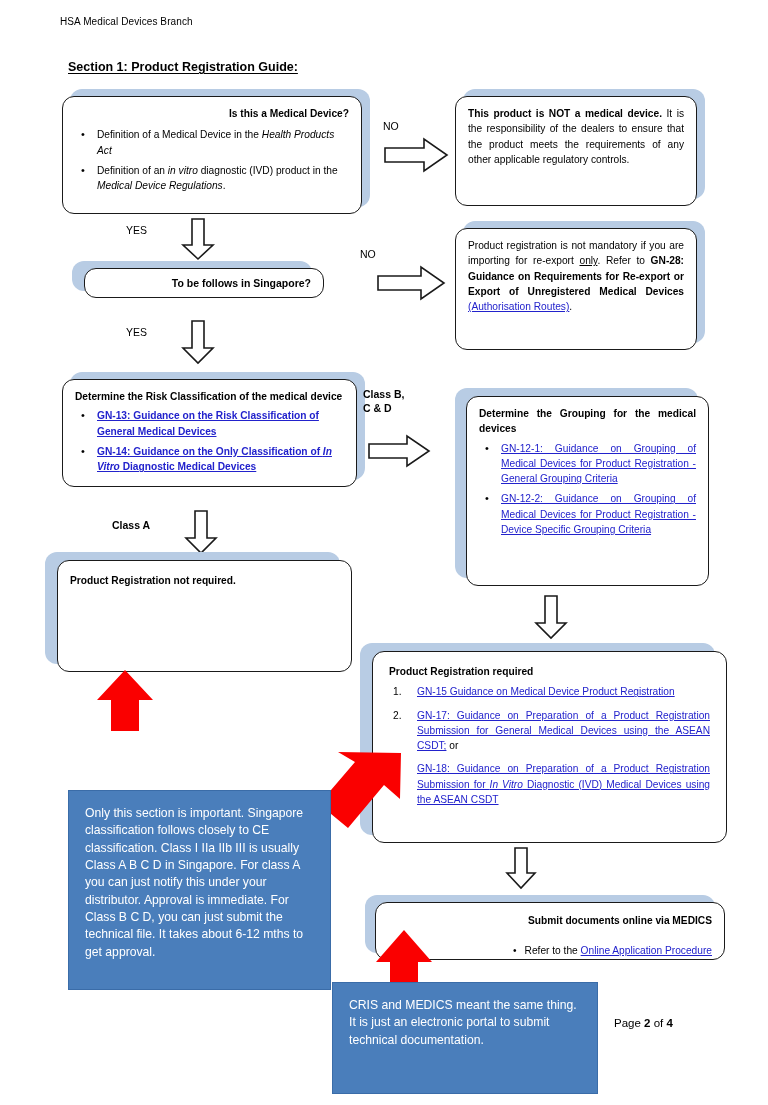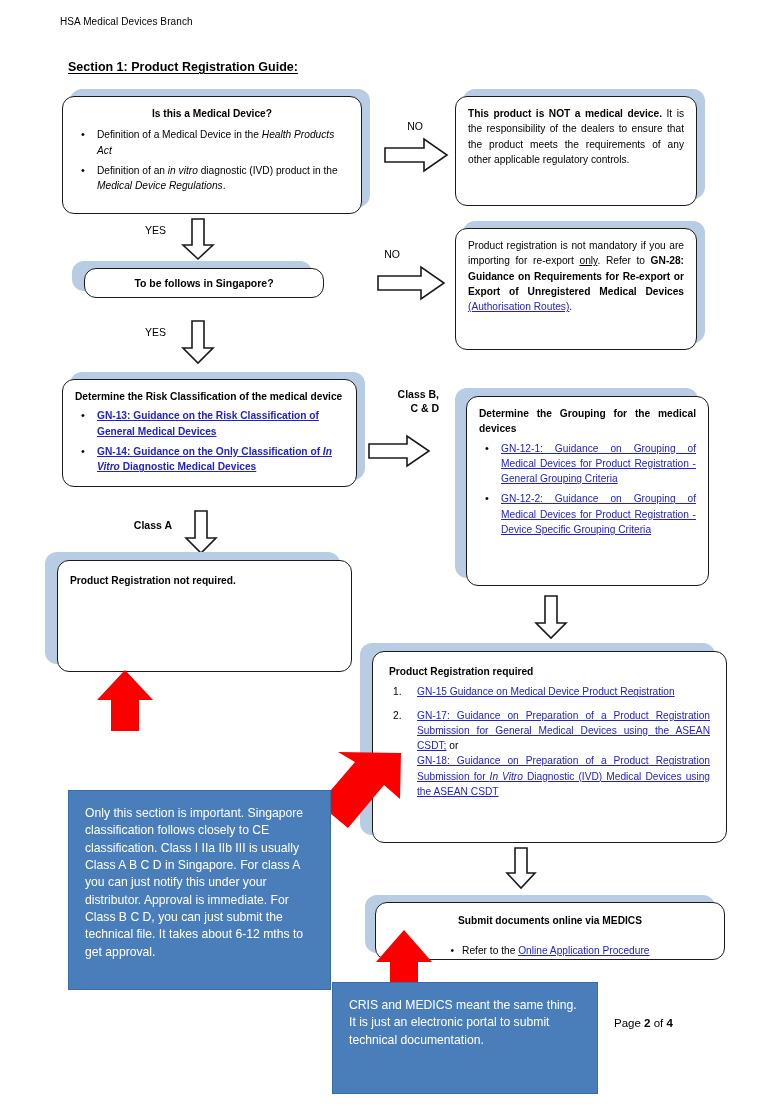--- a/index.html
+++ b/index.html
@@ -15,34 +15,34 @@
   #section-title{left:68px;top:60px;font-size:12.5px;font-weight:bold;
     text-decoration:underline;text-underline-offset:2px;}
 
   
   .shadow{background:#b8cce4;border-radius:12px;}
   .box{
     background:#ffffff;border:1.5px solid #1a1a1a;border-radius:12px;
     font-size:10.2px;line-height:1.5;padding:9px 12px;
   }
   .box b, .bold{font-weight:bold;}
-  .center{text-align:center;}
+  .center{text-align:right;}
   .just{text-align:justify;text-justify:inter-word;}
   .it{font-style:italic;}
   a.lnk, .lnk{color:#2222cc;text-decoration:underline;cursor:pointer;}
 
   ul.bul{margin:4px 0 0 0;padding:0;list-style:none;}
   ul.bul > li{position:relative;padding-left:22px;margin-bottom:5px;}
   ul.bul > li:before{content:"\2022";position:absolute;left:6px;top:-1px;font-size:11px;}
   ol.num{margin:5px 0 0 0;padding:0;list-style:none;counter-reset:n;}
   ol.num > li{position:relative;padding-left:28px;margin-bottom:8px;counter-increment:n;}
   ol.num > li:before{content:counter(n) ".";position:absolute;left:4px;top:0;font-size:10.2px;}
 
   
-  .albl{font-size:10.5px;font-weight:bold;text-align:right;line-height:1.3;}
+  .albl{font-size:10.5px;font-weight:bold;text-align:left;line-height:1.3;}
   .albl.thin{font-weight:normal;}
 
   
   .note{
     background:#4a7ebb;border:1px solid #3a6ca8;color:#ffffff;
     font-size:12.2px;line-height:1.42;padding:14px 16px;box-sizing:border-box;
   }
 
   
   #page-num{left:614px;top:1017px;font-size:11.5px;}
@@ -168,21 +168,21 @@
 
 <div class="abs shadow" style="left:360px;top:643px;width:355px;height:192px;"></div>
 <div class="abs box just" style="left:372px;top:651px;width:355px;height:192px;padding:12px 16px;">
   <div class="bold">Product Registration required</div>
   <ol class="num">
     <li class="just">
       <span class="lnk">GN-15 Guidance on Medical Device Product Registration</span>
     </li>
     <li class="just">
       <span class="lnk">GN-17: Guidance on Preparation of a Product Registration Submission for General Medical Devices using the ASEAN CSDT;</span><span> or</span>
-      <div class="just" style="">
+      <div class="just" style="margin-top:8px;">
         <span class="lnk"><span>GN-18: Guidance on Preparation of a Product Registration Submission for </span><span class="it">In Vitro</span><span> Diagnostic (IVD) Medical Devices using the ASEAN CSDT</span></span>
       </div>
     </li>
   </ol>
 </div>
 
 <div class="abs" style="left:535px;top:595px;width:32px;height:44px;">
   <svg width="32" height="44" viewBox="0 0 32 44">
       <polygon points="10,1 22,1 22,28 31,28 16,43 1,28 10,28" fill="#ffffff" stroke="#1a1a1a" stroke-width="1.6"></polygon>
     </svg>

